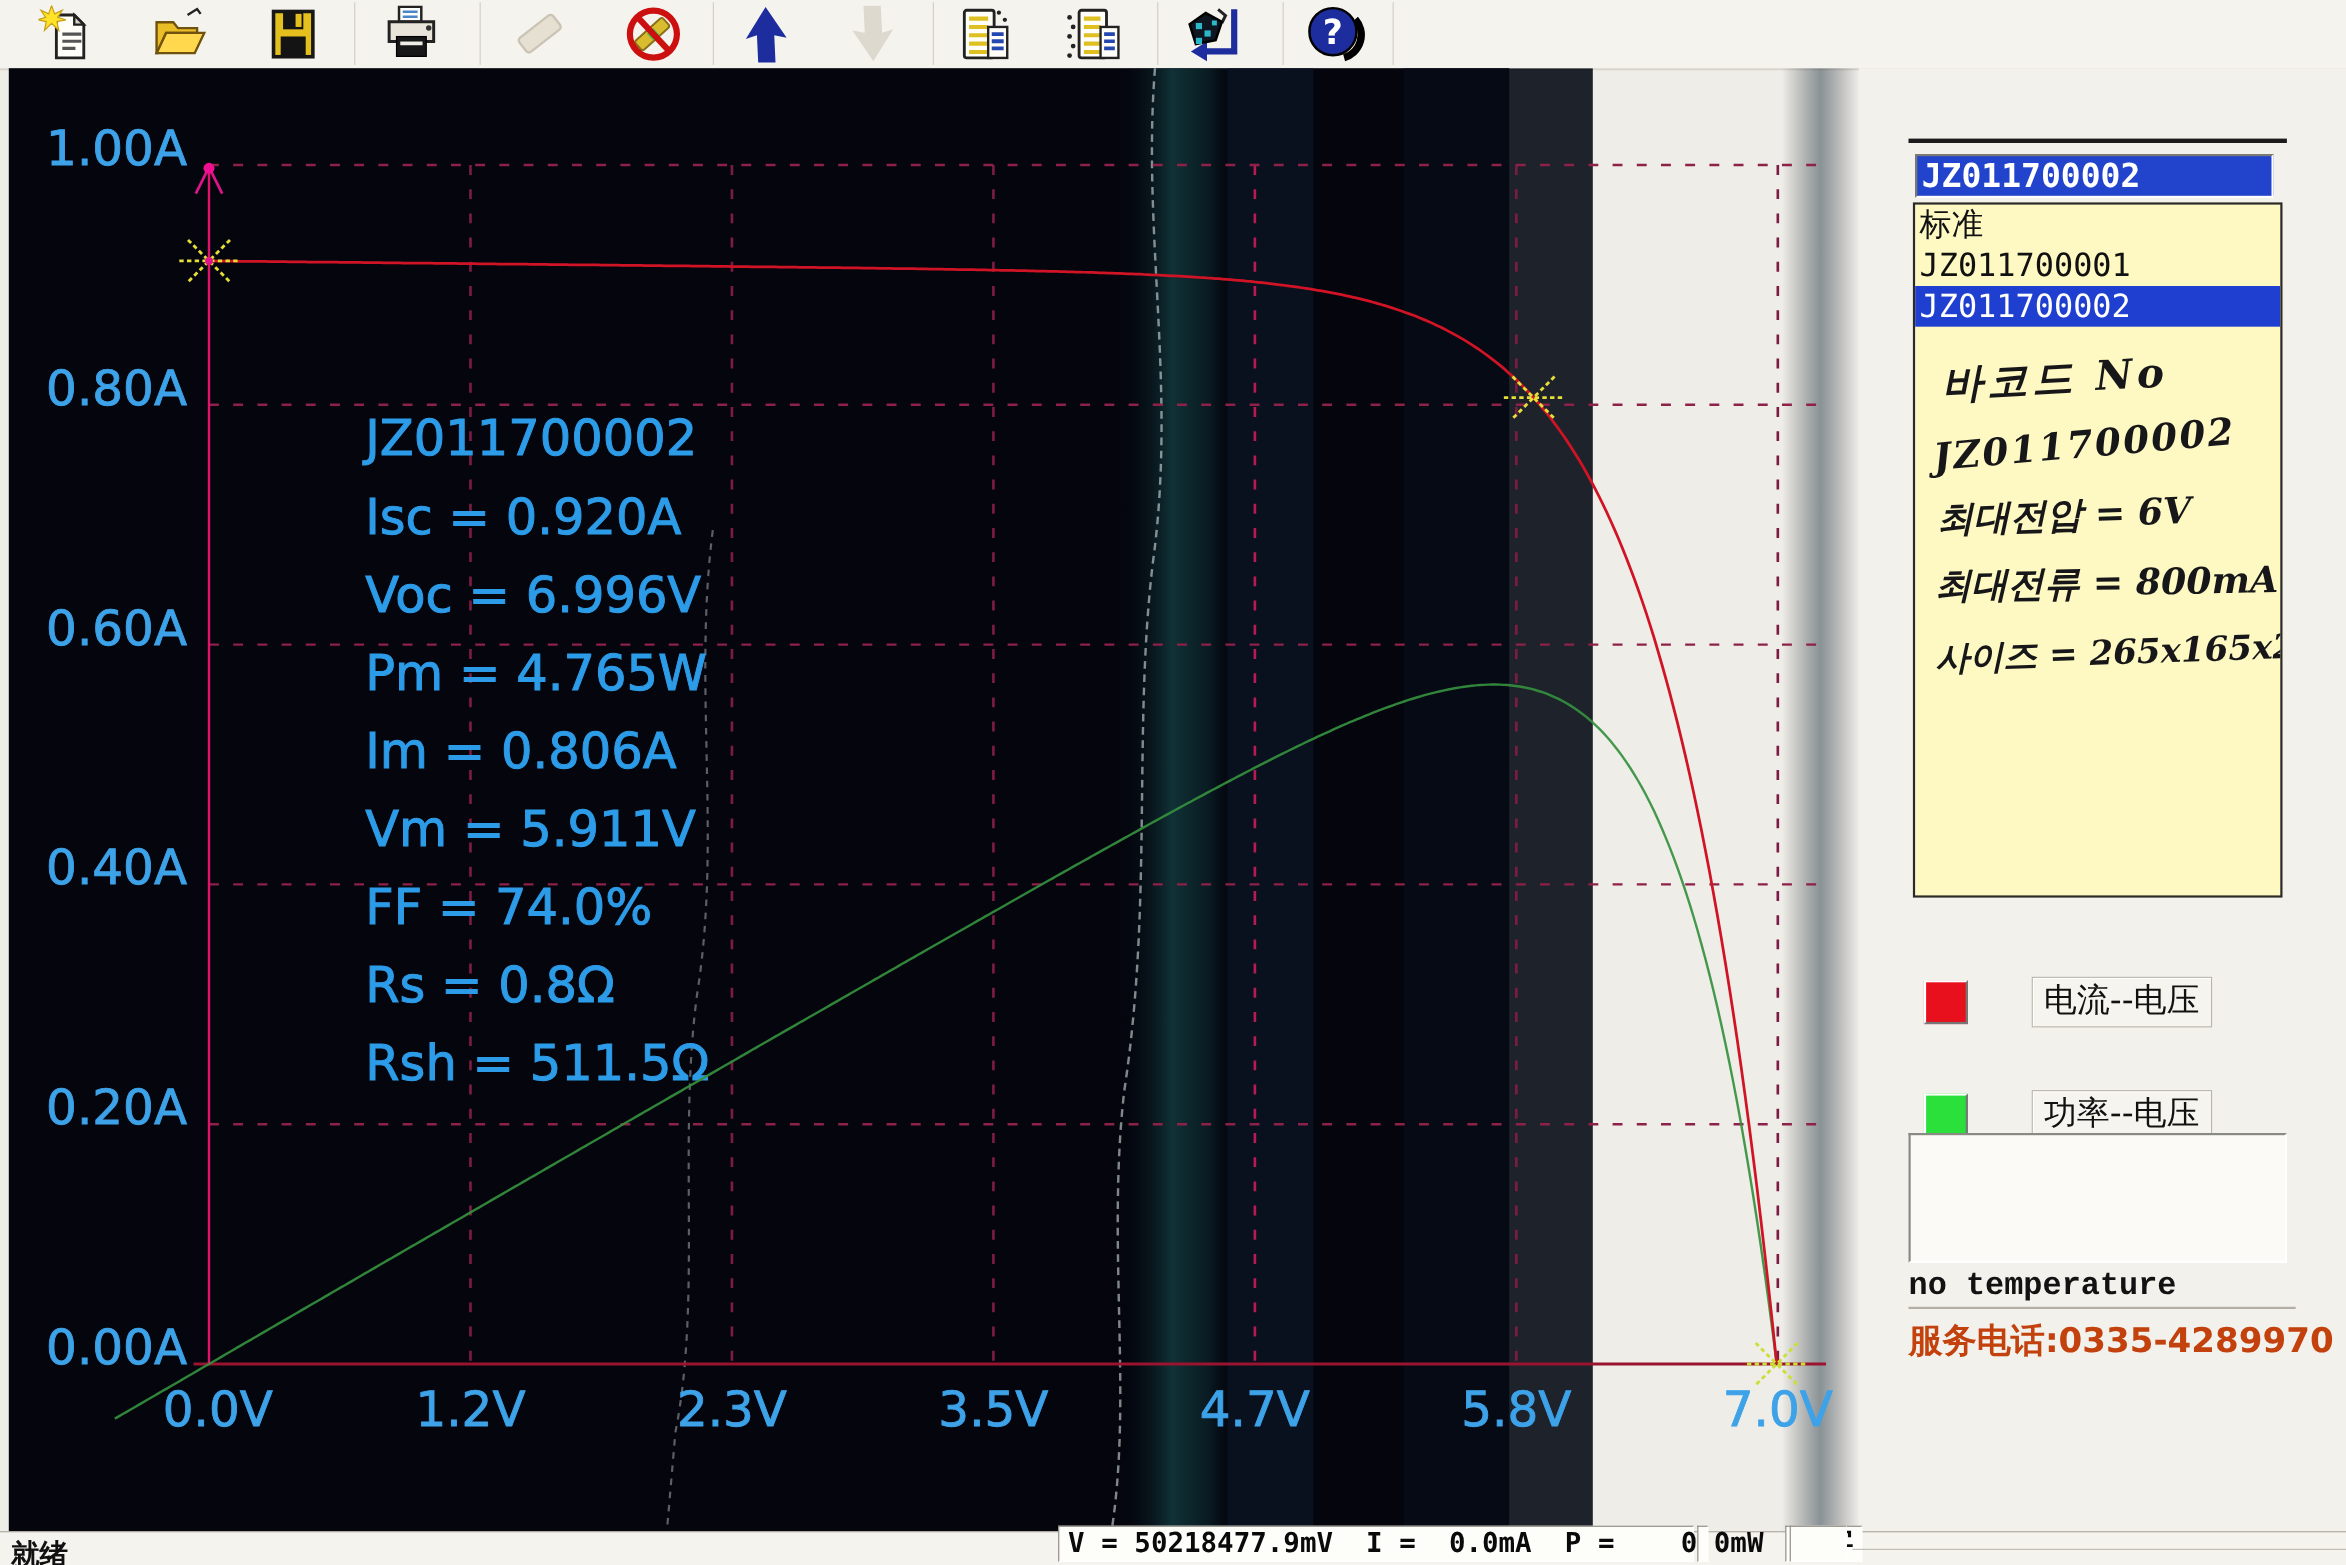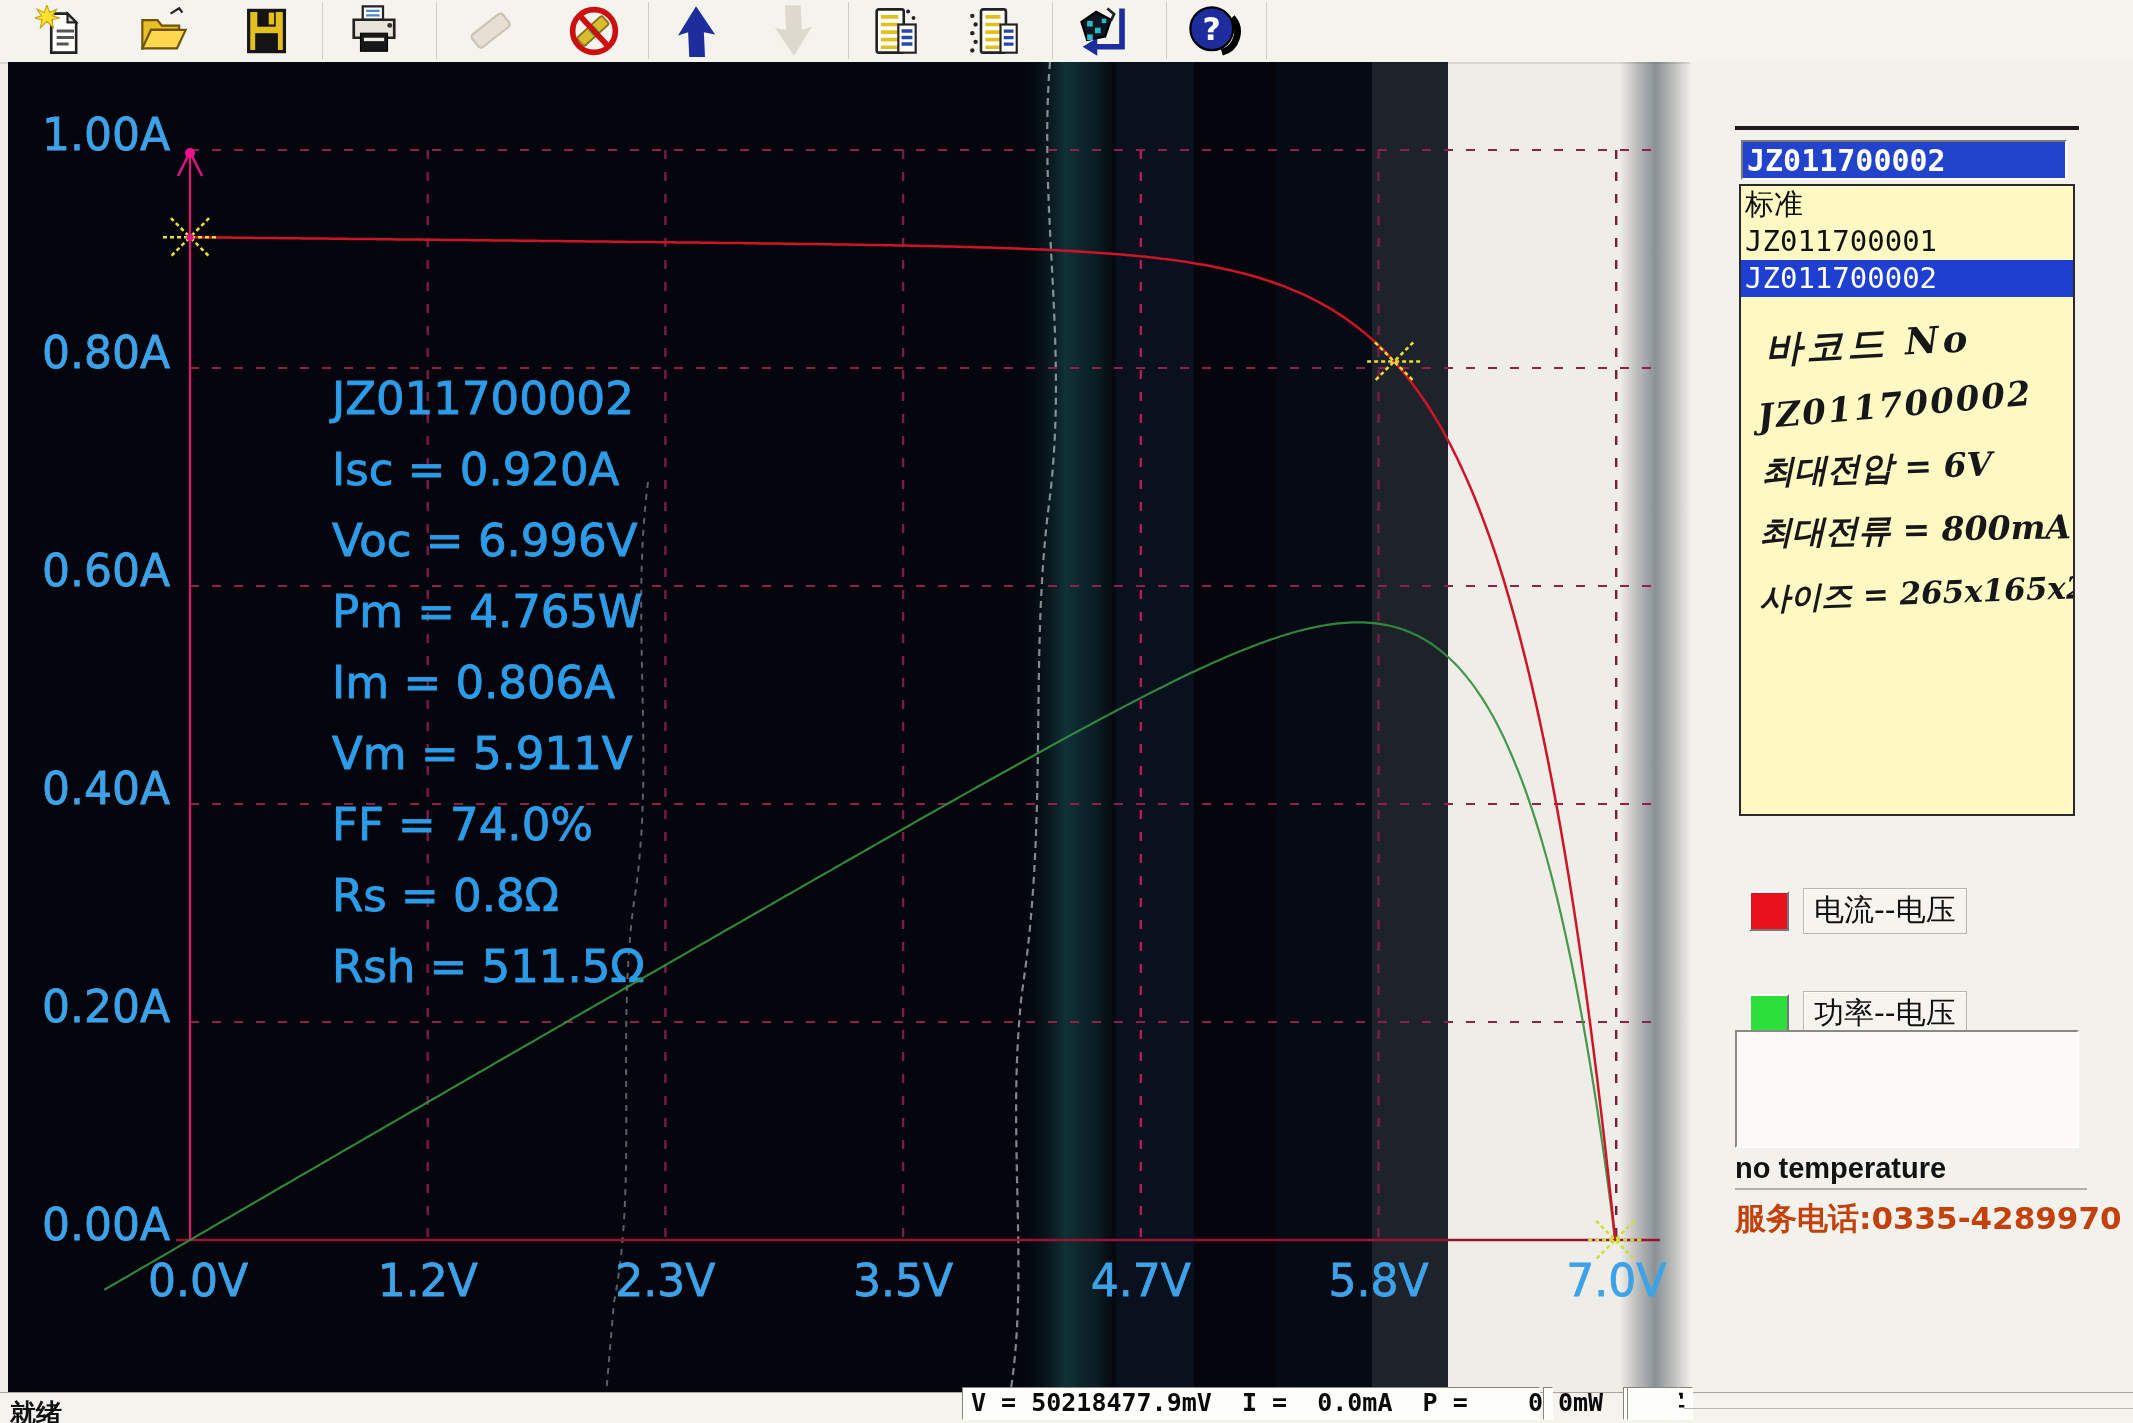--- a/index.html
+++ b/index.html
@@ -31,29 +31,29 @@
   .hw{white-space:nowrap;}
   .hw:nth-child(1){font-size:37px;transform:rotate(-3deg);margin:14px 0 0 14px;letter-spacing:4px;}
   .hw:nth-child(2){font-size:34px;transform:rotate(-5deg);margin:16px 0 0 6px;letter-spacing:2px;}
   .hw:nth-child(3){font-size:33px;transform:rotate(-2deg);margin:22px 0 0 10px;}
   .hw:nth-child(4){font-size:33px;transform:rotate(-1deg);margin:18px 0 0 8px;}
   .hw:nth-child(5){font-size:31px;transform:rotate(-2deg);margin:20px 0 0 8px;}
   #delete-btn{position:absolute;left:49px;top:755px;width:338px;height:52px;background:#f1eee7;
       border-top:2px solid #ffffff;border-left:2px solid #ffffff;border-right:2px solid #5a5a56;
       border-bottom:2px solid #5a5a56;box-shadow:0 0 0 1px #8a8a84;font-size:31px;color:#111;
       display:flex;align-items:center;justify-content:center;white-space:pre;cursor:default;}
-  .legend-row{position:absolute;left:59px;height:46px;display:flex;align-items:center;}
+  .legend-row{position:absolute;left:59px;height:46px;display:flex;align-items:center;gap:44px;}
   .swatch{width:40px;height:40px;border-top:2px solid #fff;border-left:2px solid #fff;
       border-right:2px solid #777;border-bottom:2px solid #777;box-sizing:border-box;}
   .legend-label{margin-left:14px;height:44px;line-height:42px;padding:0 10px;font-size:30px;color:#111;
       border:1px solid #b9b5ac;box-shadow:inset 1px 1px 0 #fff;background:#f6f4ee;white-space:nowrap;}
   #empty-box{position:absolute;left:45px;top:968px;width:340px;height:114px;background:#fbfaf6;
       border-top:2px solid #8a8a84;border-left:2px solid #8a8a84;border-bottom:2px solid #fff;
       border-right:2px solid #fff;}
-  #no-temp{position:absolute;left:45px;top:1090px;font-family:Liberation Sans, sans-serif;
+  #no-temp{position:absolute;left:45px;top:1090px;font-family:Liberation Mono, monospace;
       font-size:29px;font-weight:bold;color:#121212;}
   #service-phone{position:absolute;left:45px;top:1126px;width:352px;border-top:2px solid #b3afa6;
       padding-top:8px;font-size:31px;font-weight:bold;color:#c2410c;white-space:nowrap;}
   
   #status-bar{position:absolute;left:0;top:1392px;width:2133px;height:31px;background:#f5f3ee;
       border-top:1px solid #a9a59c;}
   #status-ready{position:absolute;left:10px;top:1396px;font-size:26px;font-weight:bold;color:#111;}
   .sunken{background:#fdfdfa;border-top:1px solid #88847c;border-left:1px solid #88847c;
       border-bottom:1px solid #fff;border-right:1px solid #fff;box-sizing:border-box;}
   #status-readout{position:absolute;left:962px;top:1387px;width:578px;height:33px;

